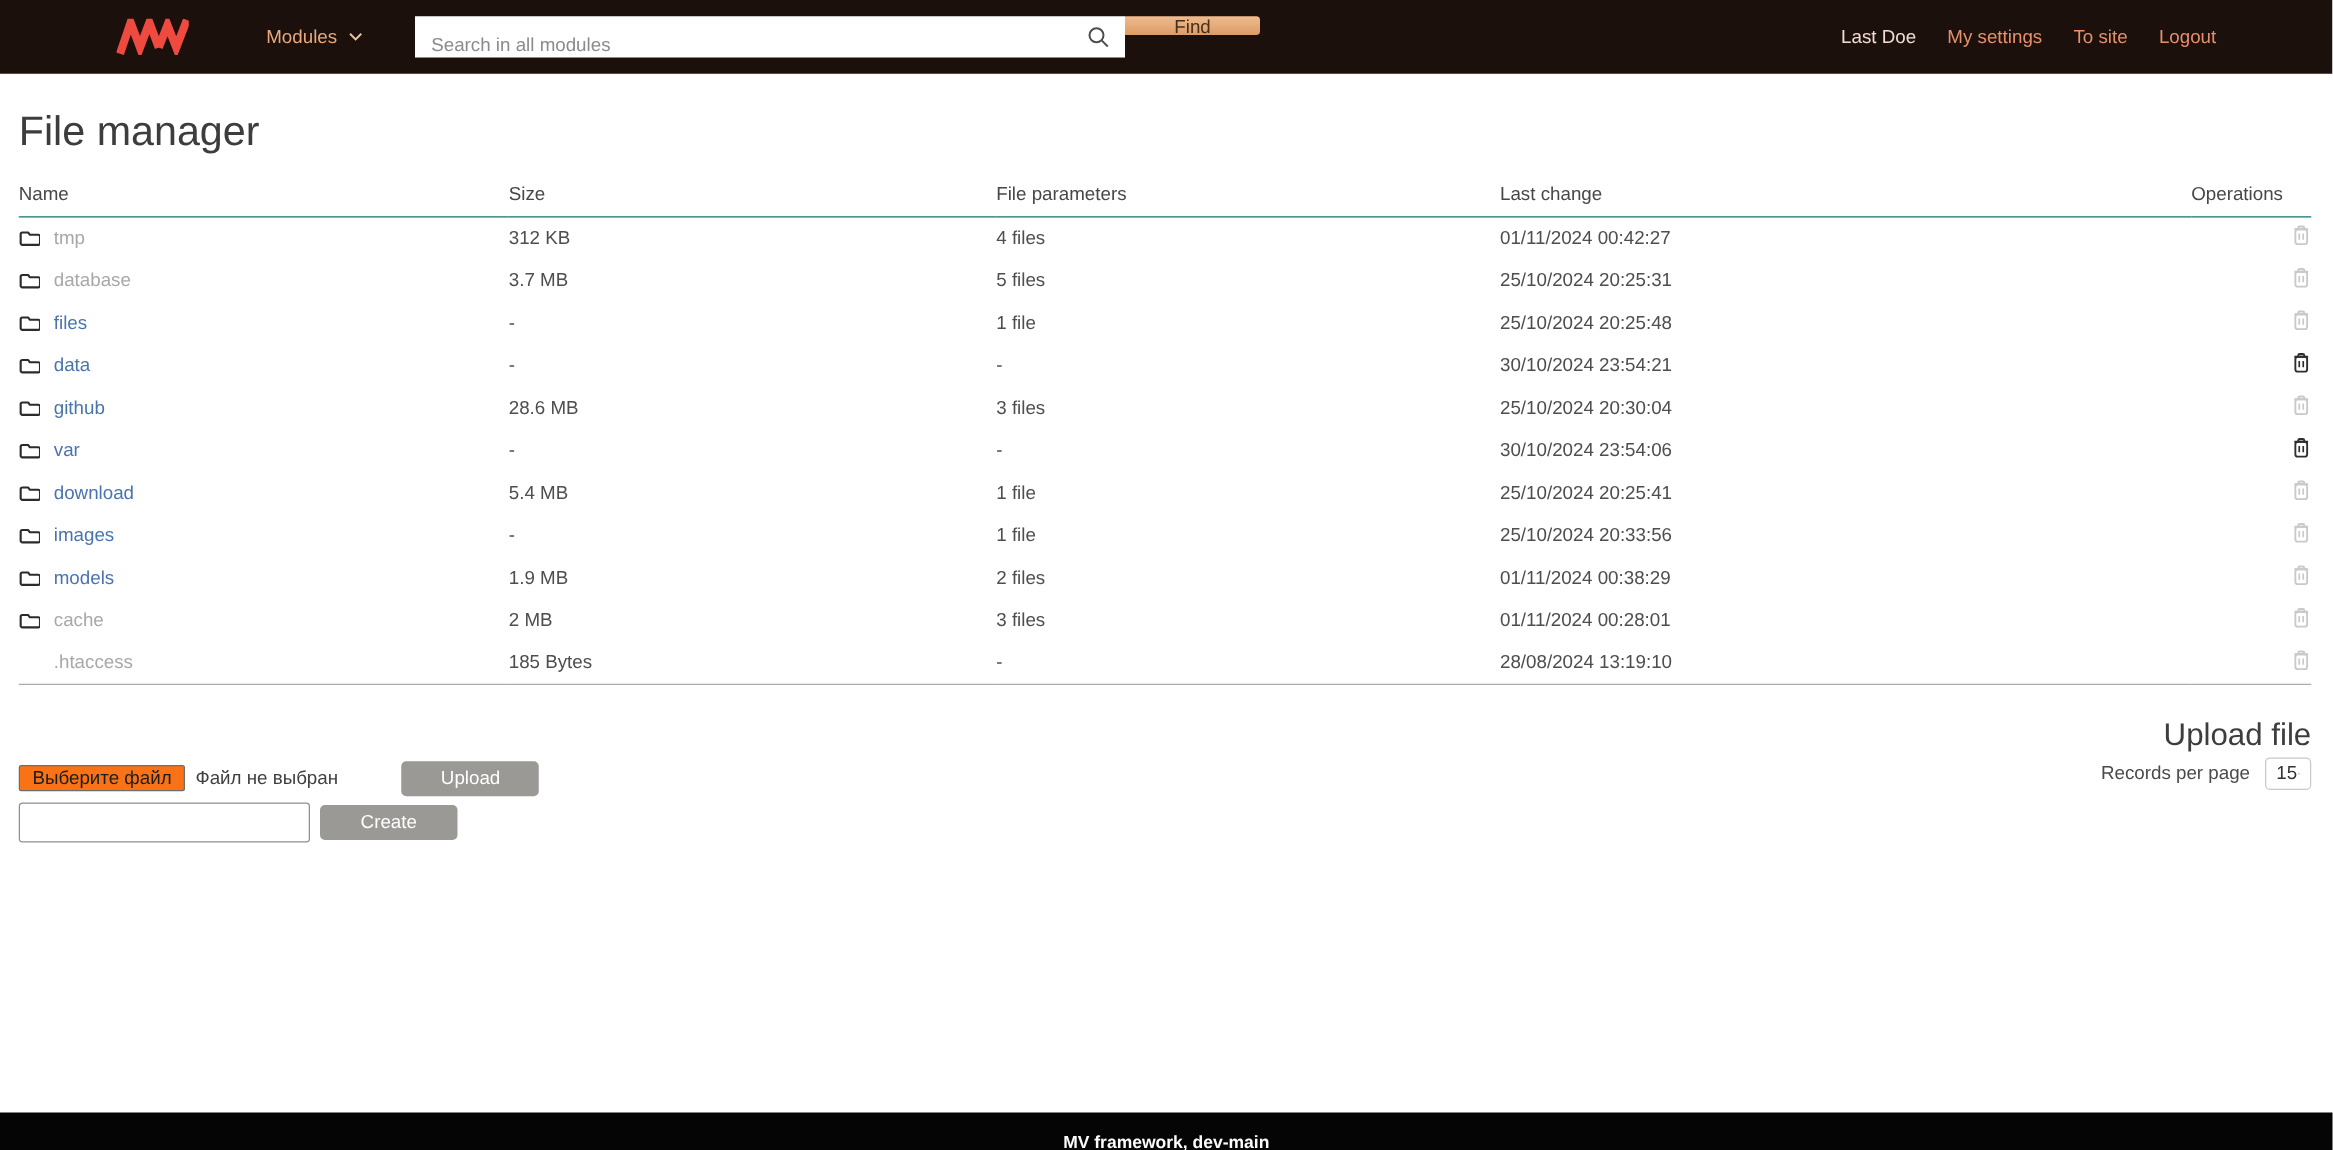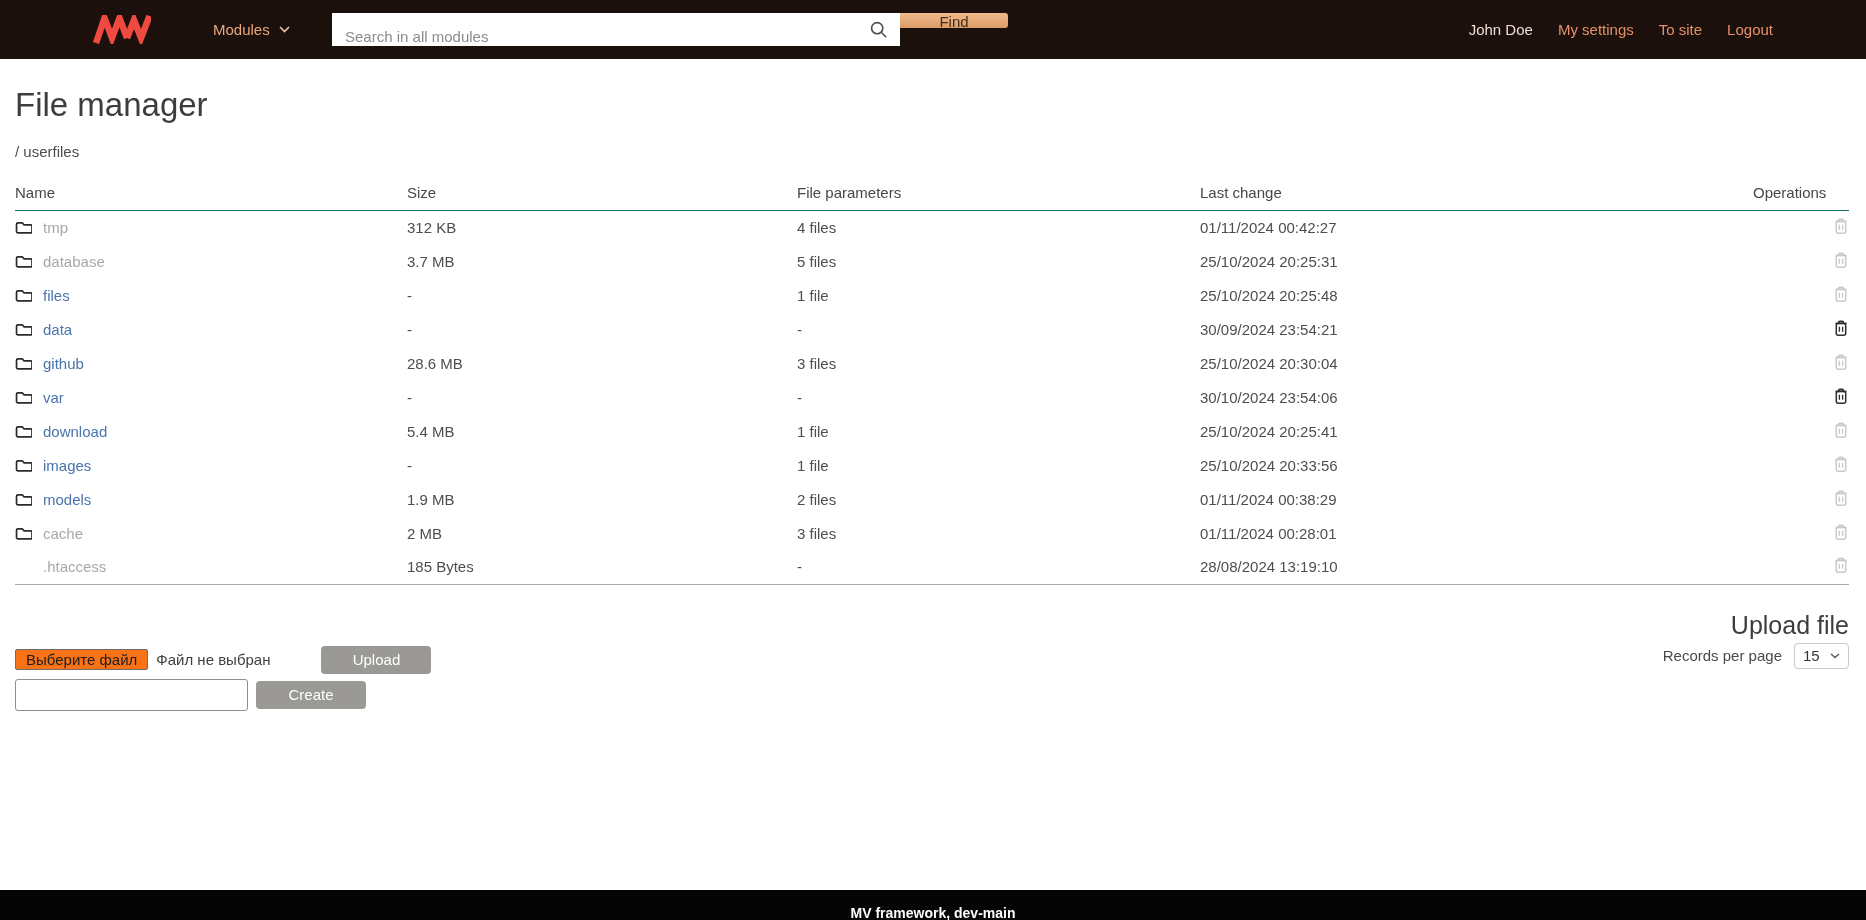--- a/index.html
+++ b/index.html
@@ -49,21 +49,21 @@
   .upload-controls { margin-top:9px; display:flex; align-items:center; height:28px; }
   .fake-file-btn { display:inline-block; background:#f97316; border:1px solid #6d6d6d;
     border-radius:2px; padding:1px 10px; font-size:15px; color:#1d1d1d; cursor:pointer; line-height:17px; }
   .file-status { margin-left:8px; font-size:15px; color:#3f3f3f; }
   .gray-btn { width:110px; height:28px; border:none; border-radius:4px; background:#9b9995;
     color:#ffffff; font-size:15px; cursor:pointer;
     font-family:"Liberation Sans","DejaVu Sans",sans-serif; }
   .upload-controls .gray-btn { margin-left:51px; }
   .records { position:absolute; right:0; top:30px; display:flex; align-items:center; gap:12px; }
   .records-label { font-size:15px; color:#4a4a4a; }
-  .records-select { width:55px; height:26px; border:1px solid #c9c9c9; border-radius:4px;
+  .records-select { width:37px; height:26px; border:1px solid #c9c9c9; border-radius:4px;
     display:flex; align-items:center; justify-content:space-between; padding:0 8px;
     font-size:15px; color:#333; cursor:pointer; background:#fff; }
   .create-controls { margin-top:5px; display:flex; align-items:center; }
   .create-input { width:233px; height:32px; border:1px solid #8f8f8f; border-radius:3px;
     padding:0 8px; font-size:15px; color:#333; outline:none;
     font-family:"Liberation Sans","DejaVu Sans",sans-serif; }
   .create-controls .gray-btn { margin-left:8px; }
 
   
   .footer { position:absolute; left:0; top:890px; width:100%; height:46px; background:#050505;
@@ -92,30 +92,29 @@
     <input type="text" placeholder="Search in all modules" style="">
     <span class="search-icon">
       <svg width="20" height="20" viewBox="0 0 20 20">
         <circle cx="8.2" cy="8.2" r="5.6" fill="none" stroke="#4d4d4d" stroke-width="1.6"></circle>
         <line x1="12.5" y1="12.5" x2="17.2" y2="17.2" stroke="#4d4d4d" stroke-width="1.6"></line>
       </svg>
     </span>
     <button class="find-btn">Find</button>
   </div>
   <div class="nav-right">
-    <span class="nav-user">John Doe</span>
+    <span class="nav-user">Last Doe</span>
     <a class="nav-link">My settings</a>
     <a class="nav-link">To site</a>
     <a class="nav-link">Logout</a>
   </div>
 </header>
 
 <main class="main">
   <h1 class="page-title">File manager</h1>
-  <div class="breadcrumb">/ userfiles</div>
 
   <table class="files">
     <colgroup>
       <col style="width:392px">
         <col style="width:390px">
         <col style="width:403px">
       <col style="width:553px">
         <col style="width:96px">
     </colgroup>
     <thead>
@@ -197,21 +196,21 @@
               <span class="icon-slot">
                 <svg width="17" height="15" viewBox="0 0 21 18">
                   <path d="M3.6 3.4 h5.6 l1.8 2.3 h8.3 c1 0 1.7 .8 1.7 1.7 v6.6 c0 1 -.8 1.7 -1.7 1.7 H3.6 c-1 0 -1.7 -.8 -1.7 -1.7 V5.1 c0 -1 .8 -1.7 1.7 -1.7 z" fill="none" stroke="#2b2b2b" stroke-width="2.1" stroke-linejoin="round"></path>
                 </svg>
               </span>
               <a class="fname-link">data</a>
             </span>
           </td>
           <td>-</td>
           <td>-</td>
-          <td>30/09/2024 23:54:21</td>
+          <td>30/10/2024 23:54:21</td>
           <td class="op-cell"><button class="trash-btn"><svg width="16" height="18" viewBox="0 0 18 20">
                 <path d="M2.8 4.8 h12.4" fill="none" stroke="#2e2e2e" stroke-width="1.7"></path>
                 <path d="M6.3 4.8 V3.6 c0-.7 .6-1.3 1.3-1.3 h2.8 c.7 0 1.3 .6 1.3 1.3 V4.8" fill="none" stroke="#2e2e2e" stroke-width="1.7"></path>
                 <rect x="3.7" y="4.8" width="10.6" height="13.4" rx="2.2" fill="none" stroke="#2e2e2e" stroke-width="1.7"></rect>
                 <path d="M7.2 8.6 v5.6 M10.8 8.6 v5.6" fill="none" stroke="#2e2e2e" stroke-width="1.5"></path>
               </svg></button></td>
         </tr>
         <tr>
           <td>
             <span class="name-cell">

